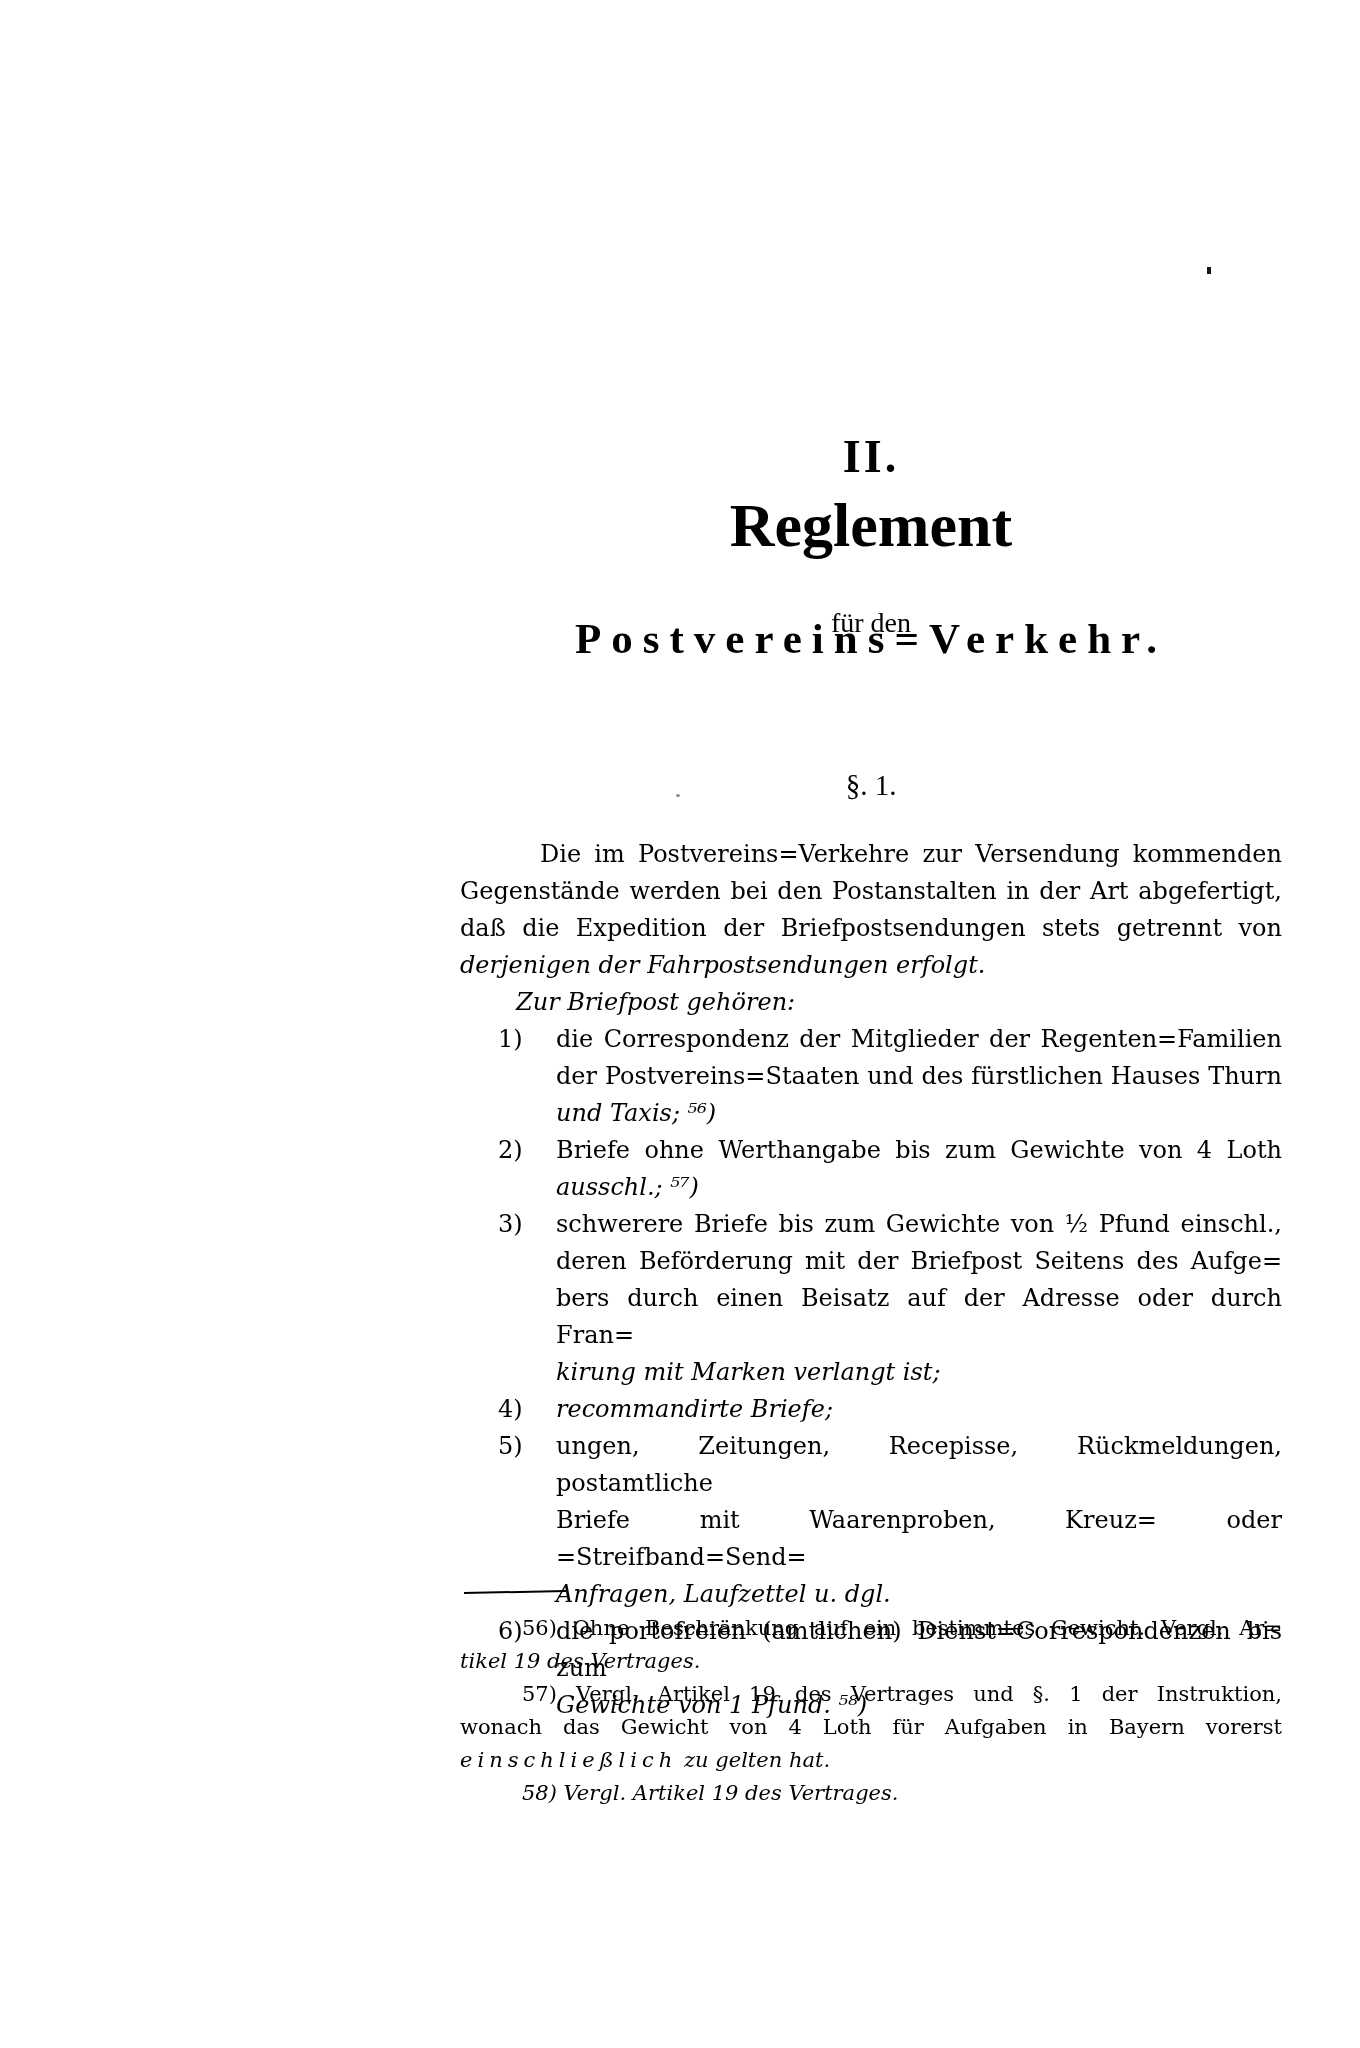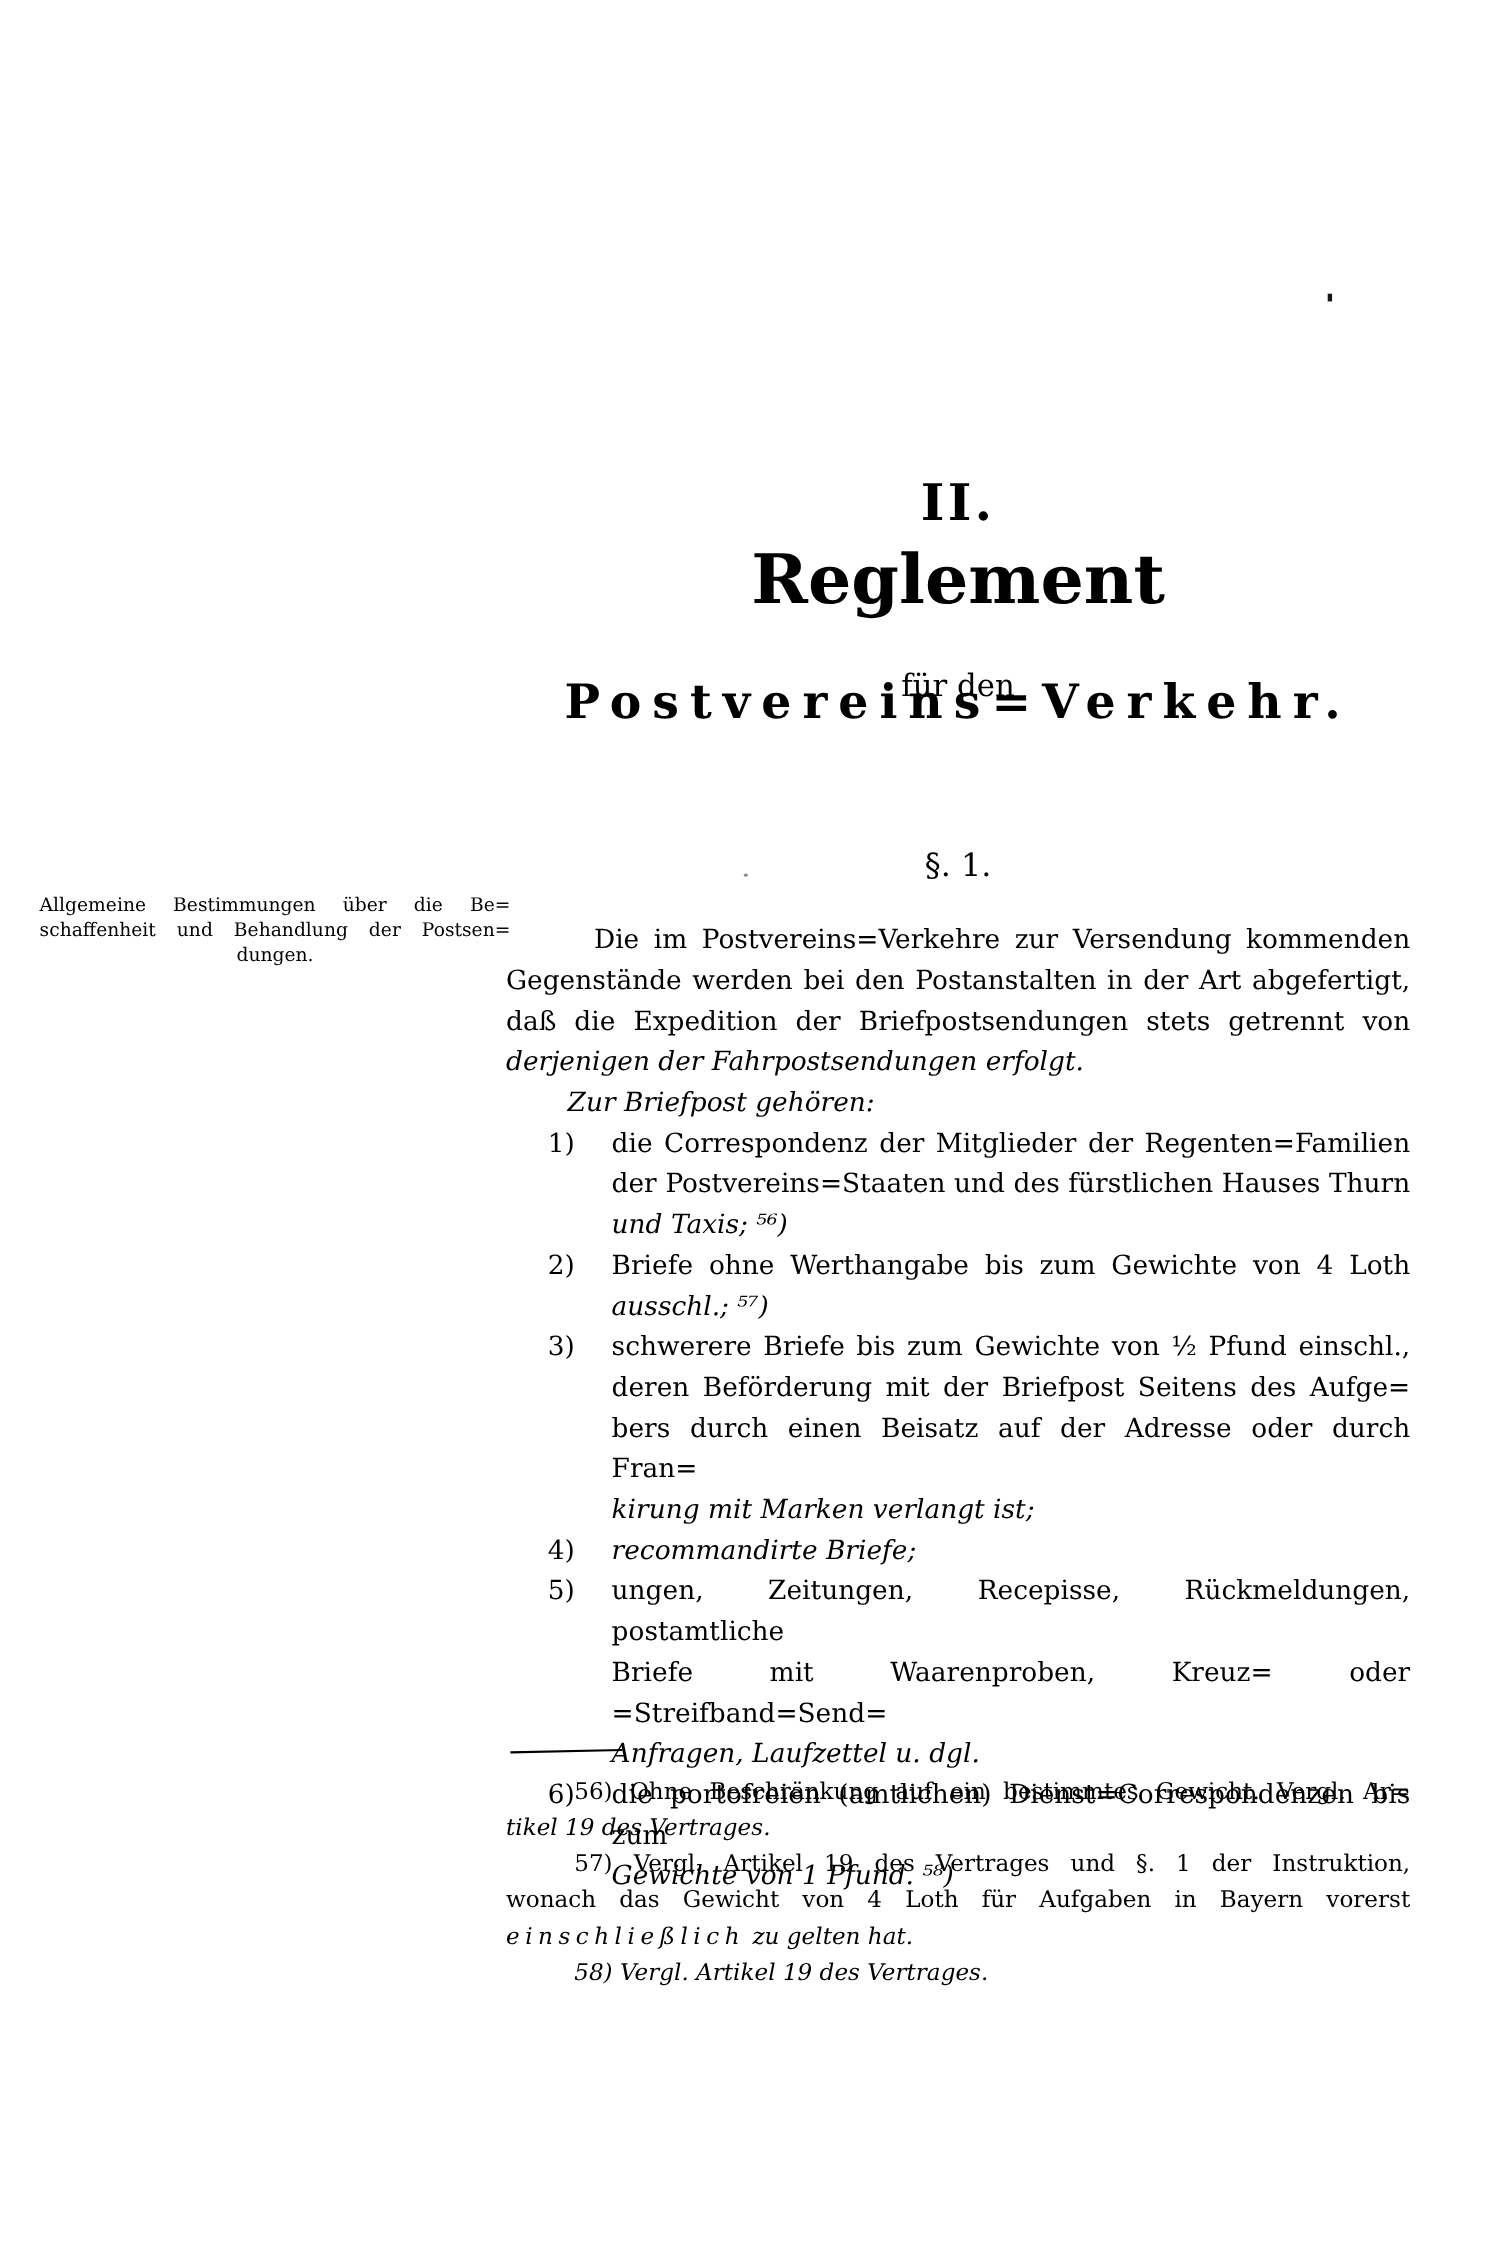--- a/index.html
+++ b/index.html
@@ -7,21 +7,21 @@
     position: relative;
     width: 1360px;
     height: 2048px;
     background: #ffffff;
     color: #000000;
     font-family: "DejaVu Serif", "Liberation Serif", serif;
     overflow: hidden;
   }
 
   
-  .center-col { position: absolute; left: 460px; width: 822px; text-align: center; }
+  .center-col { position: absolute; left: 460px; width: 822px; text-align: center; font-family: Liberation Serif, serif; }
   .chapter  { top: 430px; font-size: 46px; font-weight: bold; letter-spacing: 3px; }
   .title    { top: 490px; font-size: 62px; font-weight: bold; }
   .prep     { top: 607px; font-size: 28px; }
   .subject  { top: 614px; font-size: 43px; font-weight: bold; letter-spacing: 10px; }
   .section  { top: 769px; font-size: 29px; }
 
   
   .margin-note {
     position: absolute; left: 36px; top: 812px; width: 428px;
     font-size: 17px; line-height: 23px;
@@ -65,25 +65,20 @@
 
   <div class="speck1"></div>
   <div class="speck2"></div>
 
   <div class="center-col chapter">II.</div>
   <div class="center-col title">Reglement</div>
   <div class="center-col prep">für den</div>
   <div class="center-col subject">Postvereins=Verkehr.</div>
   <div class="center-col section">§. 1.</div>
 
-  <div class="margin-note">
-    <div class="mline">Allgemeine Bestimmungen über die Be=</div>
-    <div class="mline">schaffenheit und Behandlung der Postsen=</div>
-    <div class="mcenter">dungen.</div>
-  </div>
 
   <div class="body-col">
 
     <div class="jline indent-first">Die im Postvereins=Verkehre zur Versendung kommenden</div>
     <div class="jline">Gegenstände werden bei den Postanstalten in der Art abgefertigt,</div>
     <div class="jline">daß die Expedition der Briefpostsendungen stets getrennt von</div>
     <div class="lline">derjenigen der Fahrpostsendungen erfolgt.</div>
 
     <div class="lline intro">Zur Briefpost gehören:</div>
 

